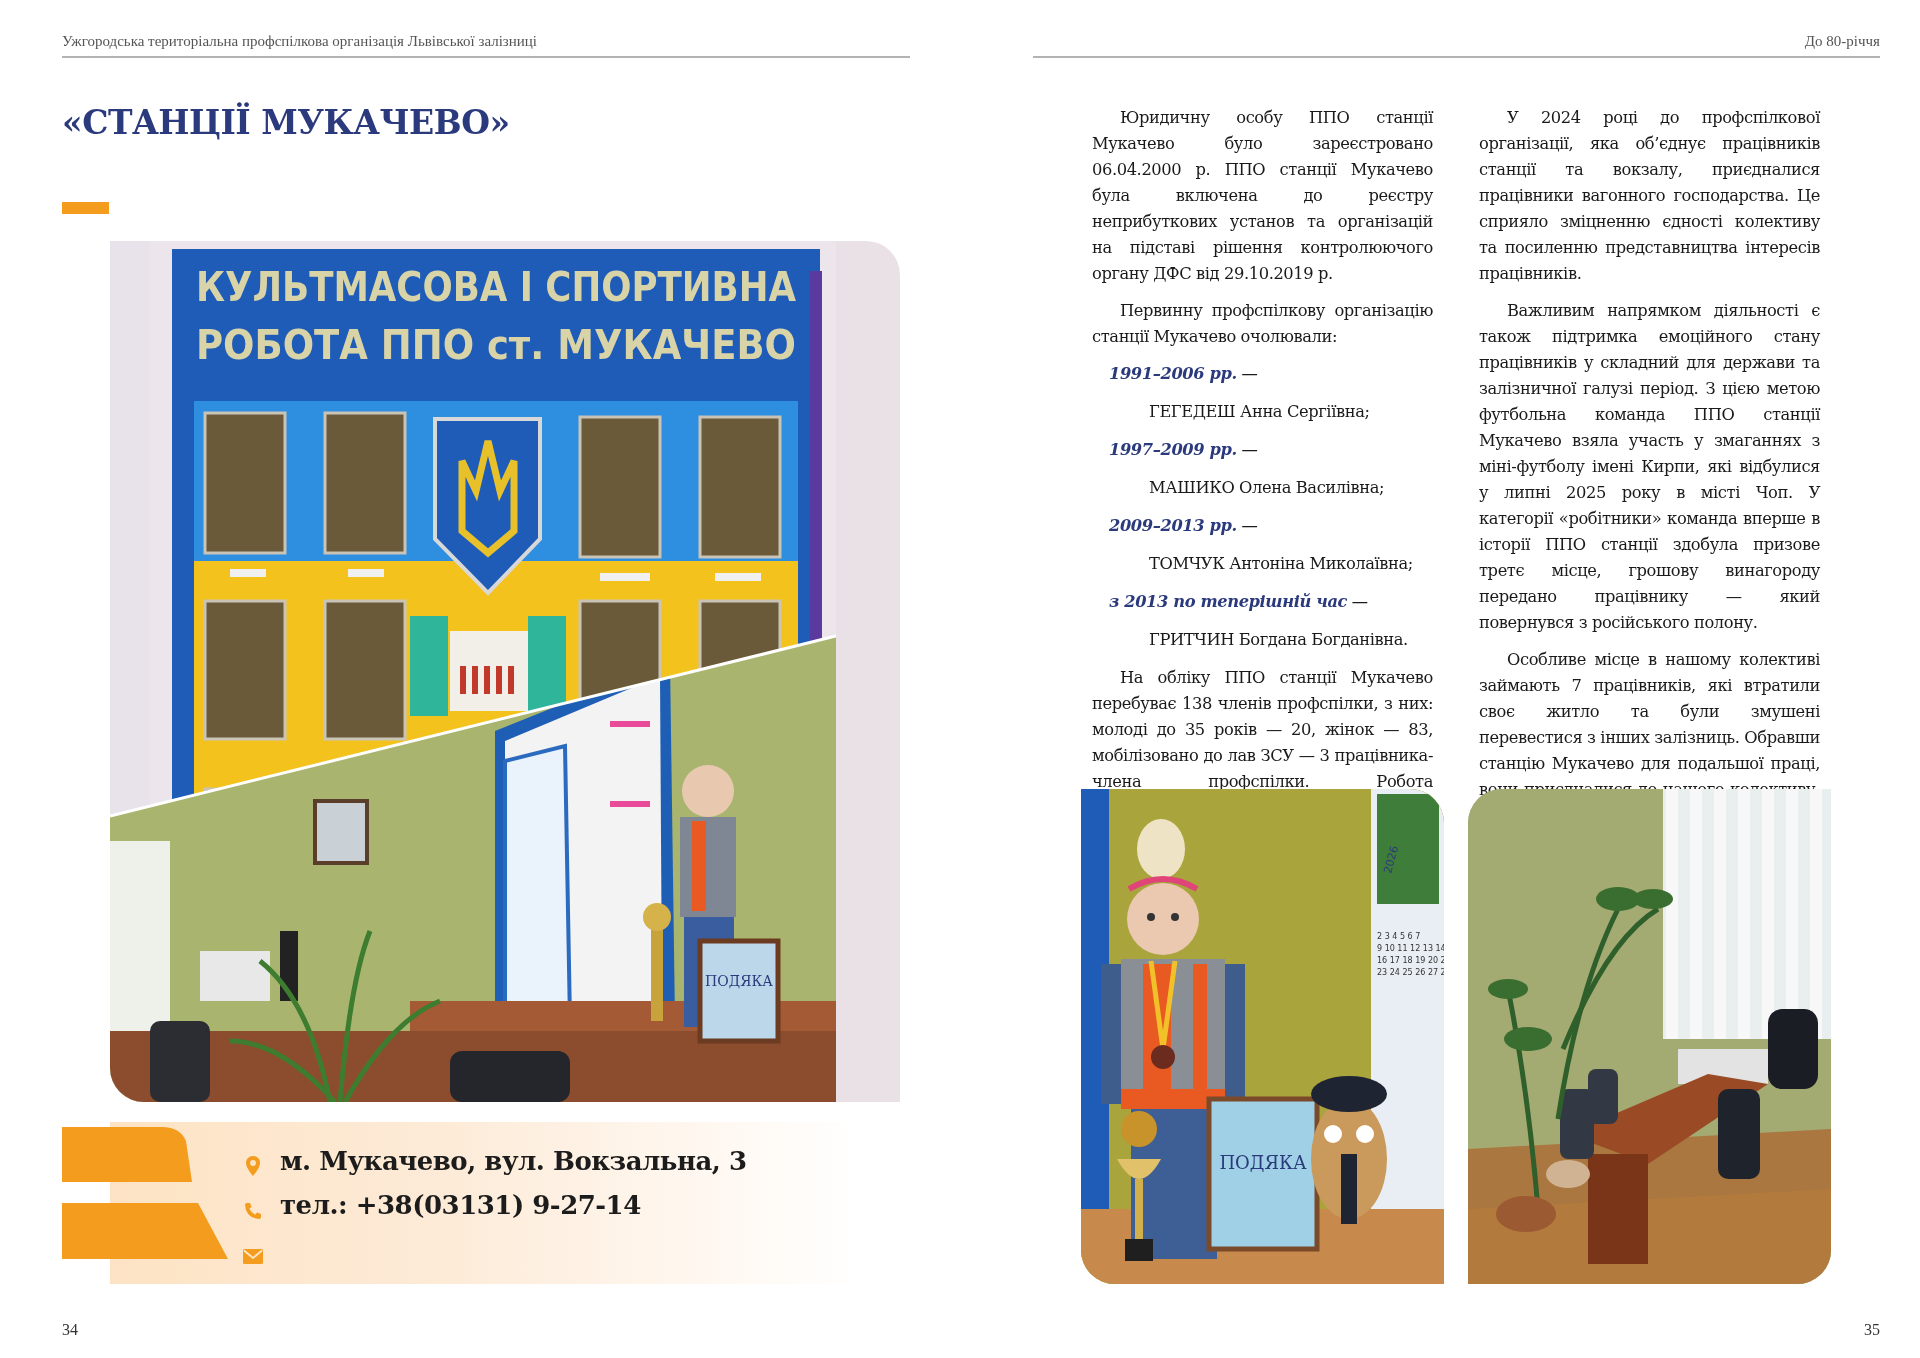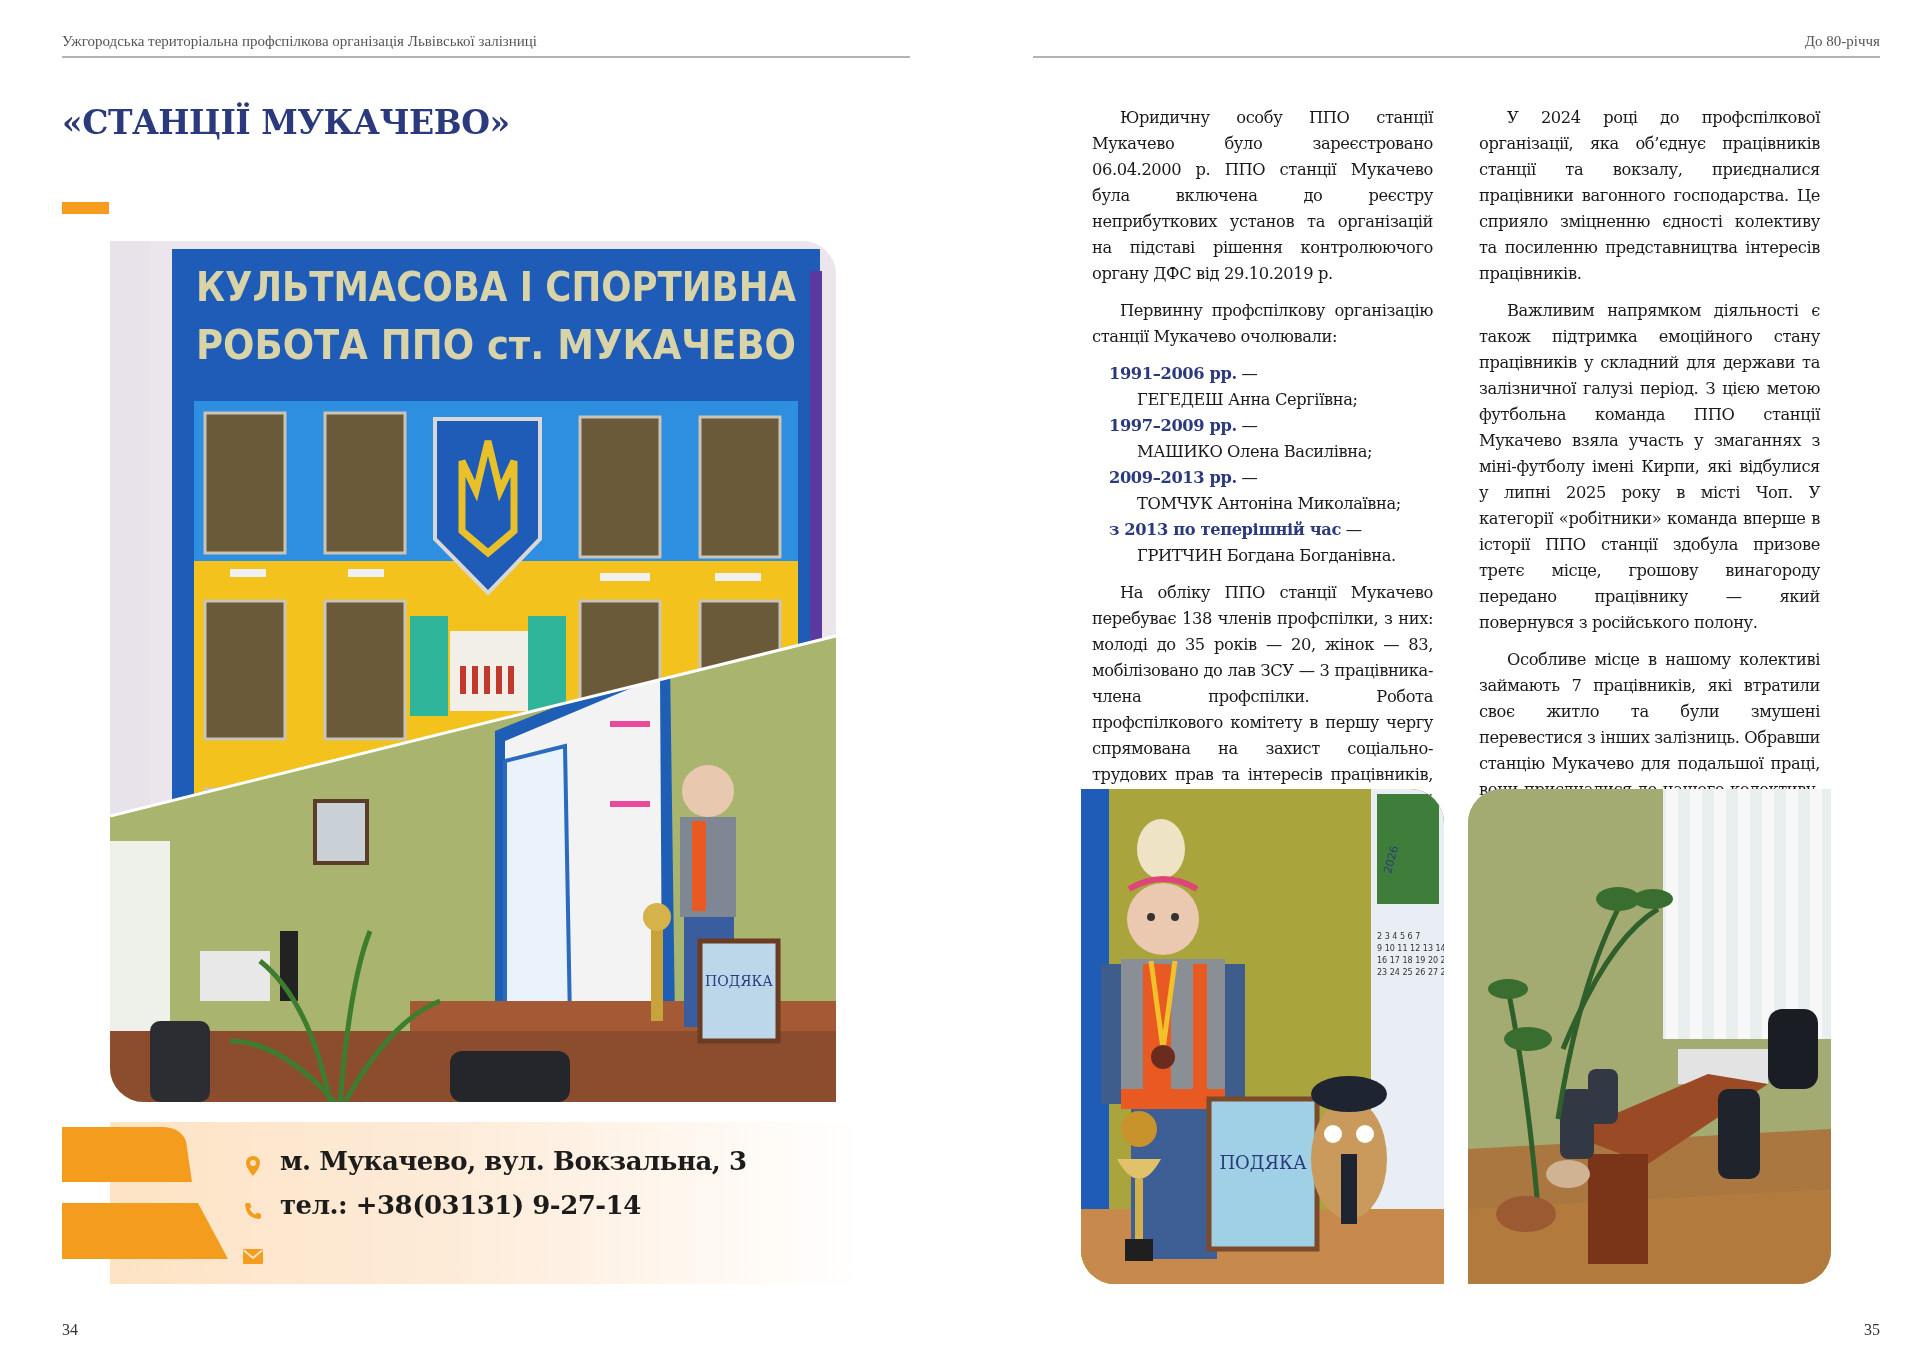--- a/index.html
+++ b/index.html
@@ -7,43 +7,43 @@
          font-family:"DejaVu Serif", "Liberation Serif", serif; color:#1a1a1a; }
   .abs { position:absolute; }
   .run-head { font-family:"Liberation Serif", serif; font-size:15px; color:#555; top:33px; }
   .rule { height:2px; background:#b3b3b3; top:56px; }
   .title { left:62px; top:102px; width:840px; font-family:"DejaVu Serif", serif; font-weight:bold;
            font-size:33px; line-height:41px; color:#2b3a7d; letter-spacing:-0.5px; }
   .accent-bar { left:62px; top:202px; width:47px; height:12px; background:#f39c1d; }
   .photo { overflow:hidden; }
   .col { top:94px; width:363px; font-size:16.3px; line-height:26px; text-align:justify; font-family:"DejaVu Serif", serif; letter-spacing:-0.4px; }
   .col p { margin:11px; text-indent:28px; }
-  .col .lead { margin:0; padding-left:28px; text-indent:0; color:#2b3a7d; font-weight:bold; }
+  .col .lead { margin:0; padding-left:28px; text-indent:0; color:#2b3a7d; font-weight:bold;font-style:italic; }
   .col .lead .dash { color:#1a1a1a; font-weight:normal; }
-  .col .name { margin:0; padding-left:56px; text-indent:0; }
+  .col .name { margin:12px; padding-left:56px; text-indent:0; }
   .contact { left:110px; top:1122px; width:753px; height:162px;
              background:linear-gradient(90deg,#fde3c4 0%,#fdebd8 45%,#fff8f1 80%,#ffffff 100%); }
   .contact-line { font-family:"DejaVu Serif", serif; font-size:26px; font-weight:bold; color:#1c1c1c; letter-spacing:-0.5px; display:flex; align-items:flex-end; height:44px; }
   .contact-icon { width:26px; display:inline-flex; justify-content:center; margin-right:14px; }
   .pagenum { font-family:"Liberation Serif", serif; font-size:16px; color:#333; top:1321px; }
 </style>
 </head>
 <body>
 
 <div class="abs run-head" style="left:62px;">Ужгородська територіальна профспілкова організація Львівської залізниці</div>
 <div class="abs rule" style="left:62px; width:848px;"></div>
 <div class="abs run-head" style="right:40px; text-align:right;">До 80-річчя</div>
 <div class="abs rule" style="left:1033px; width:847px;"></div>
 
 <div class="abs title">
   <div>«СТАНЦІЇ МУКАЧЕВО»</div>
 </div>
 <div class="abs accent-bar"></div>
 
-<div class="abs photo" style="left:110px; top:241px; width:726px; height:861px; border-radius:0 34px 0 34px; background:#e9e1e6;">
+<div class="abs photo" style="left:110px; top:241px; width:790px; height:861px; border-radius:0 34px 0 34px; background:#e9e1e6;">
   <svg width="726" height="861" viewBox="0 0 726 861" xmlns="http://www.w3.org/2000/svg">
     <defs>
       <clipPath id="upper">
           <polygon points="0,0 726,0 726,395 0,575"></polygon>
         </clipPath>
       <clipPath id="lower">
           <polygon points="0,575 726,395 726,861 0,861"></polygon>
         </clipPath>
     </defs>
 

